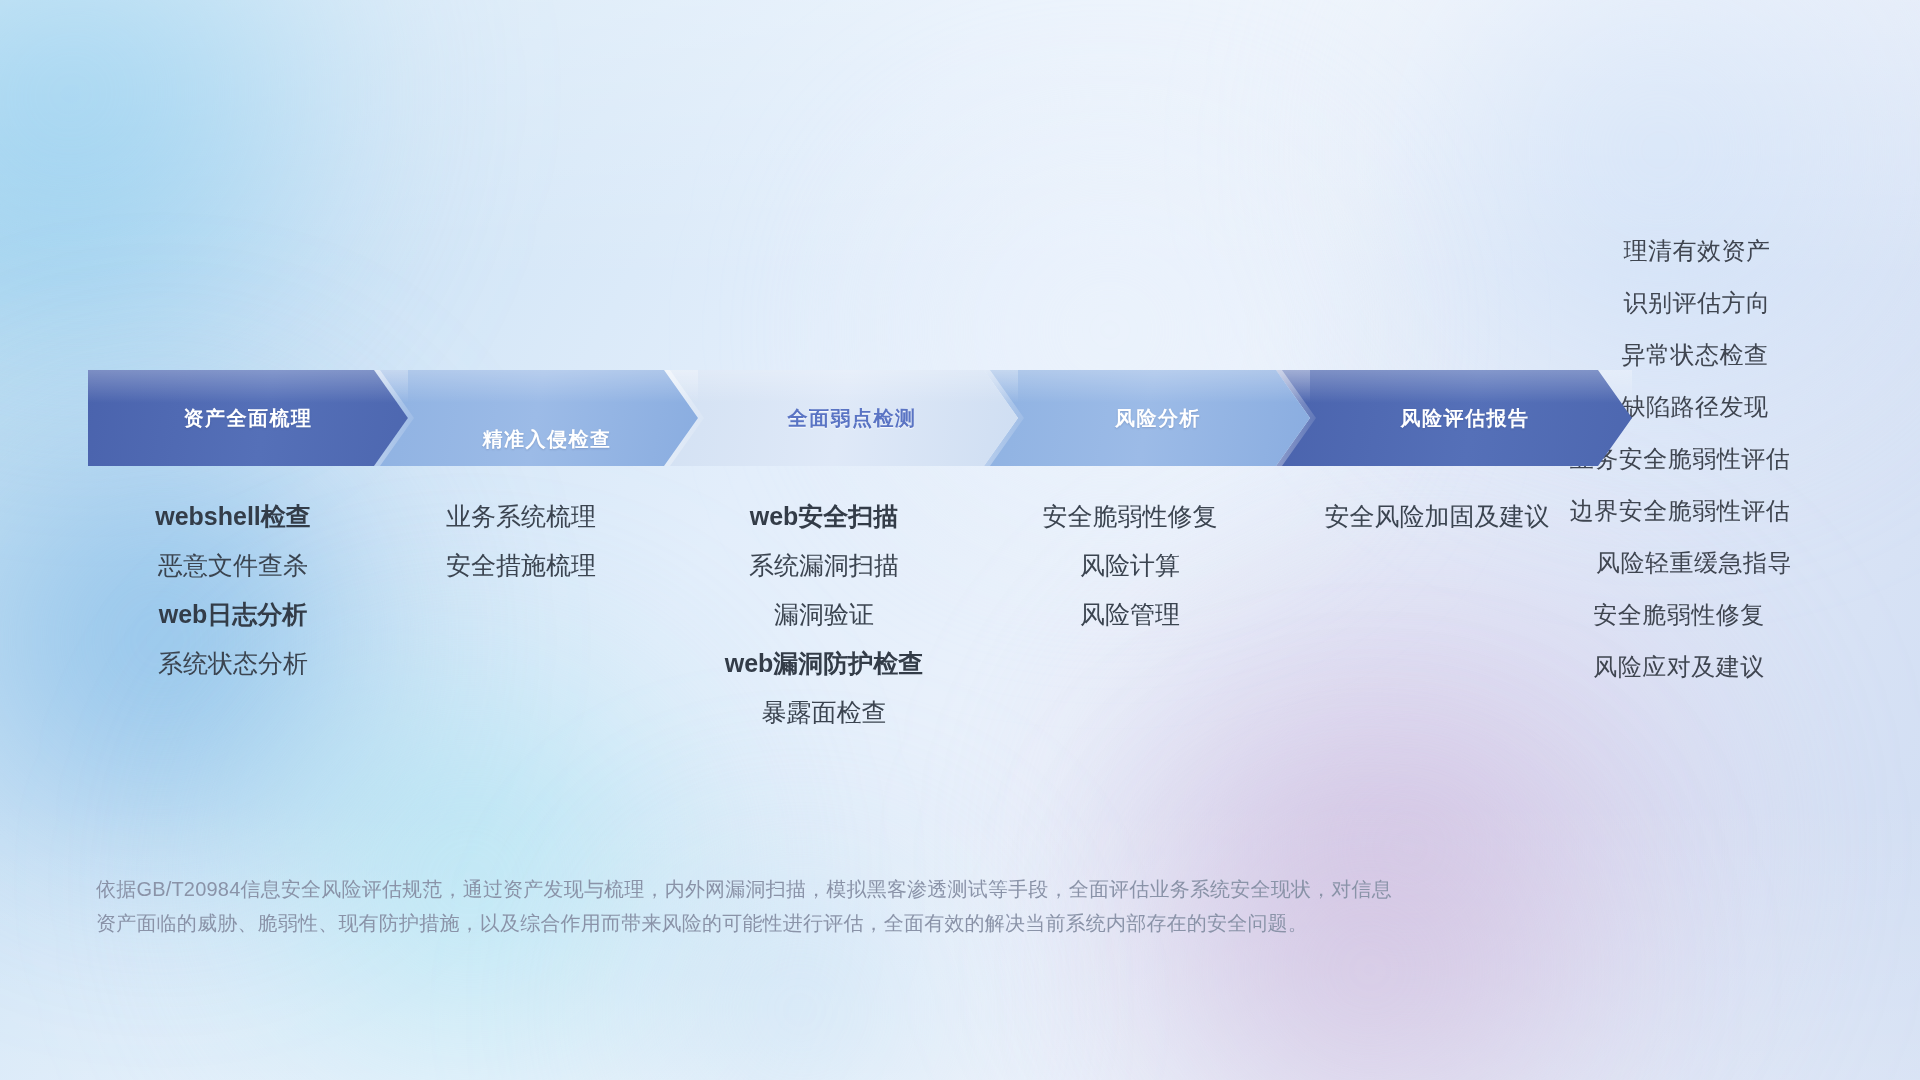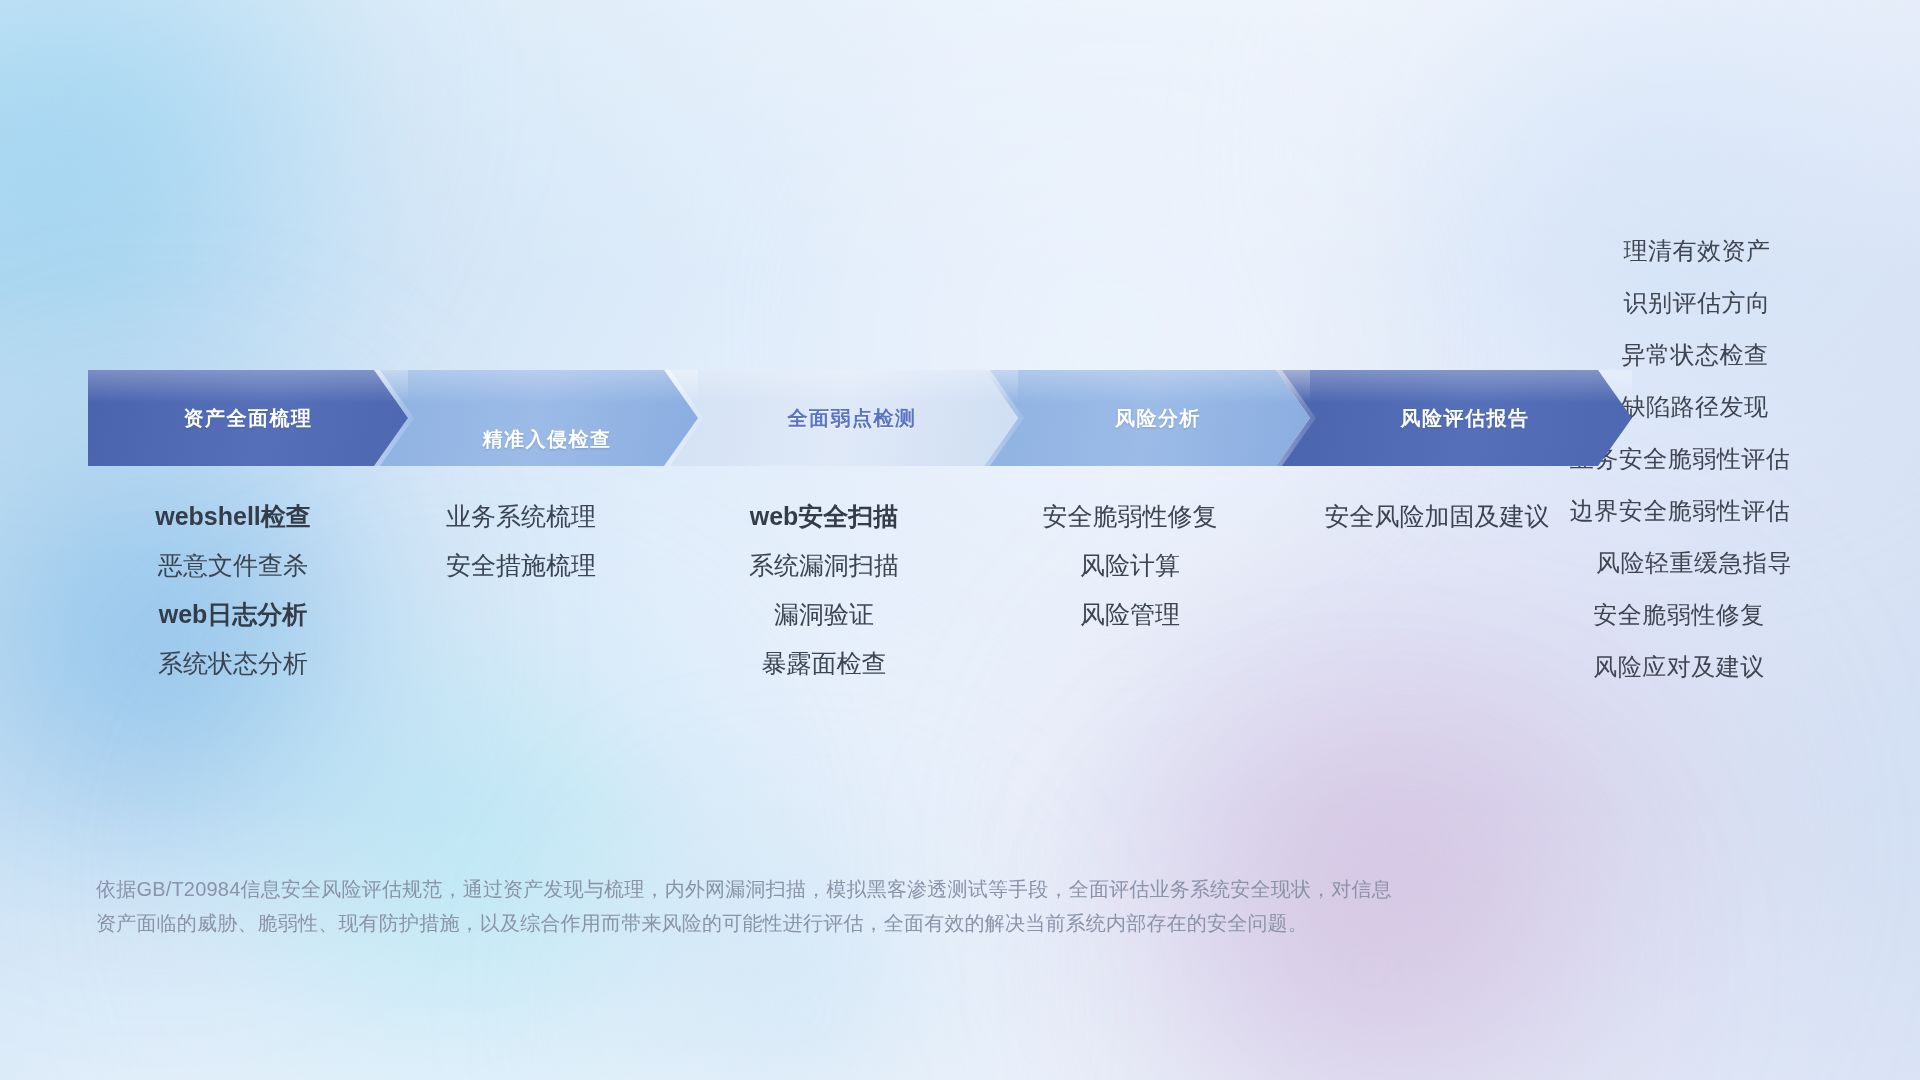--- a/index.html
+++ b/index.html
@@ -198,20 +198,21 @@
         <div class="item">系统状态分析</div>
       </div>
       <div class="bot-col" style="width: 286px;">
         <div class="item">业务系统梳理</div>
         <div class="item">安全措施梳理</div>
       </div>
       <div class="bot-col" style="width: 320px;">
         <div class="item em">web安全扫描</div>
         <div class="item">系统漏洞扫描</div>
         <div class="item">漏洞验证</div>
+        <div class="item em">web漏洞防护检查</div>
         <div class="item">暴露面检查</div>
       </div>
       <div class="bot-col" style="width: 292px;">
         <div class="item">安全脆弱性修复</div>
         <div class="item">风险计算</div>
         <div class="item">风险管理</div>
       </div>
       <div class="bot-col" style="width: 322px;">
         <div class="item">安全风险加固及建议</div>
       </div>

